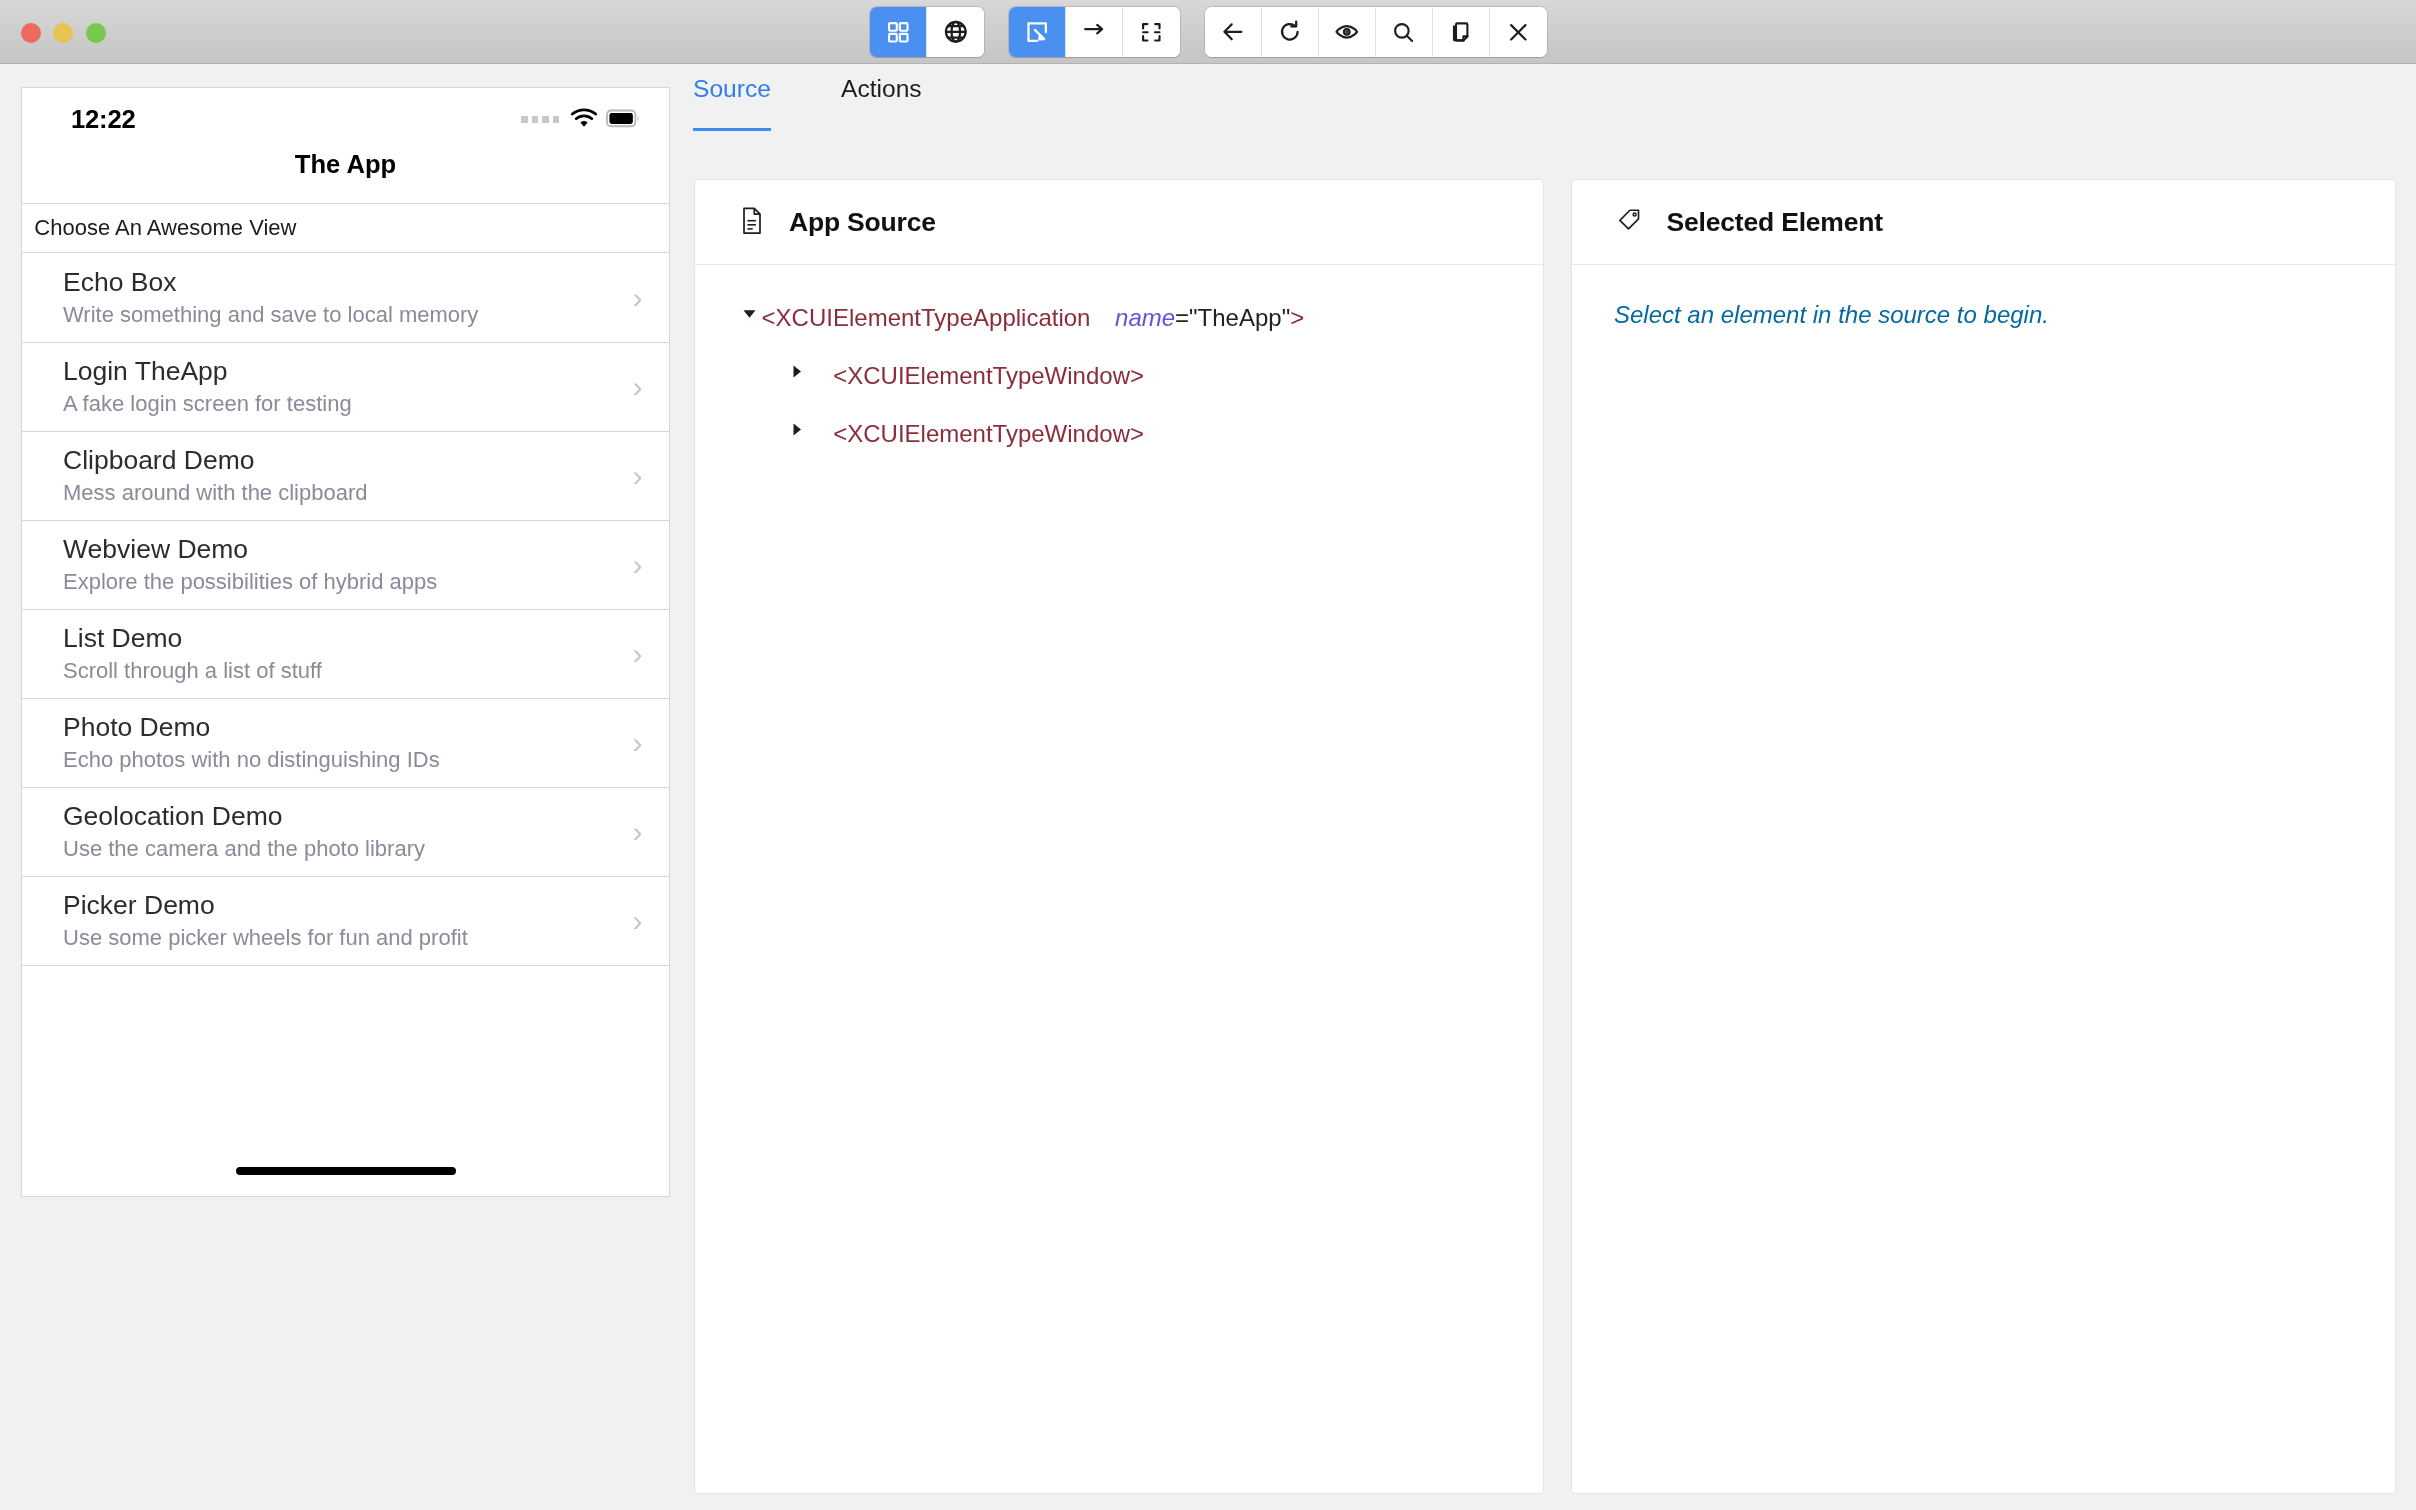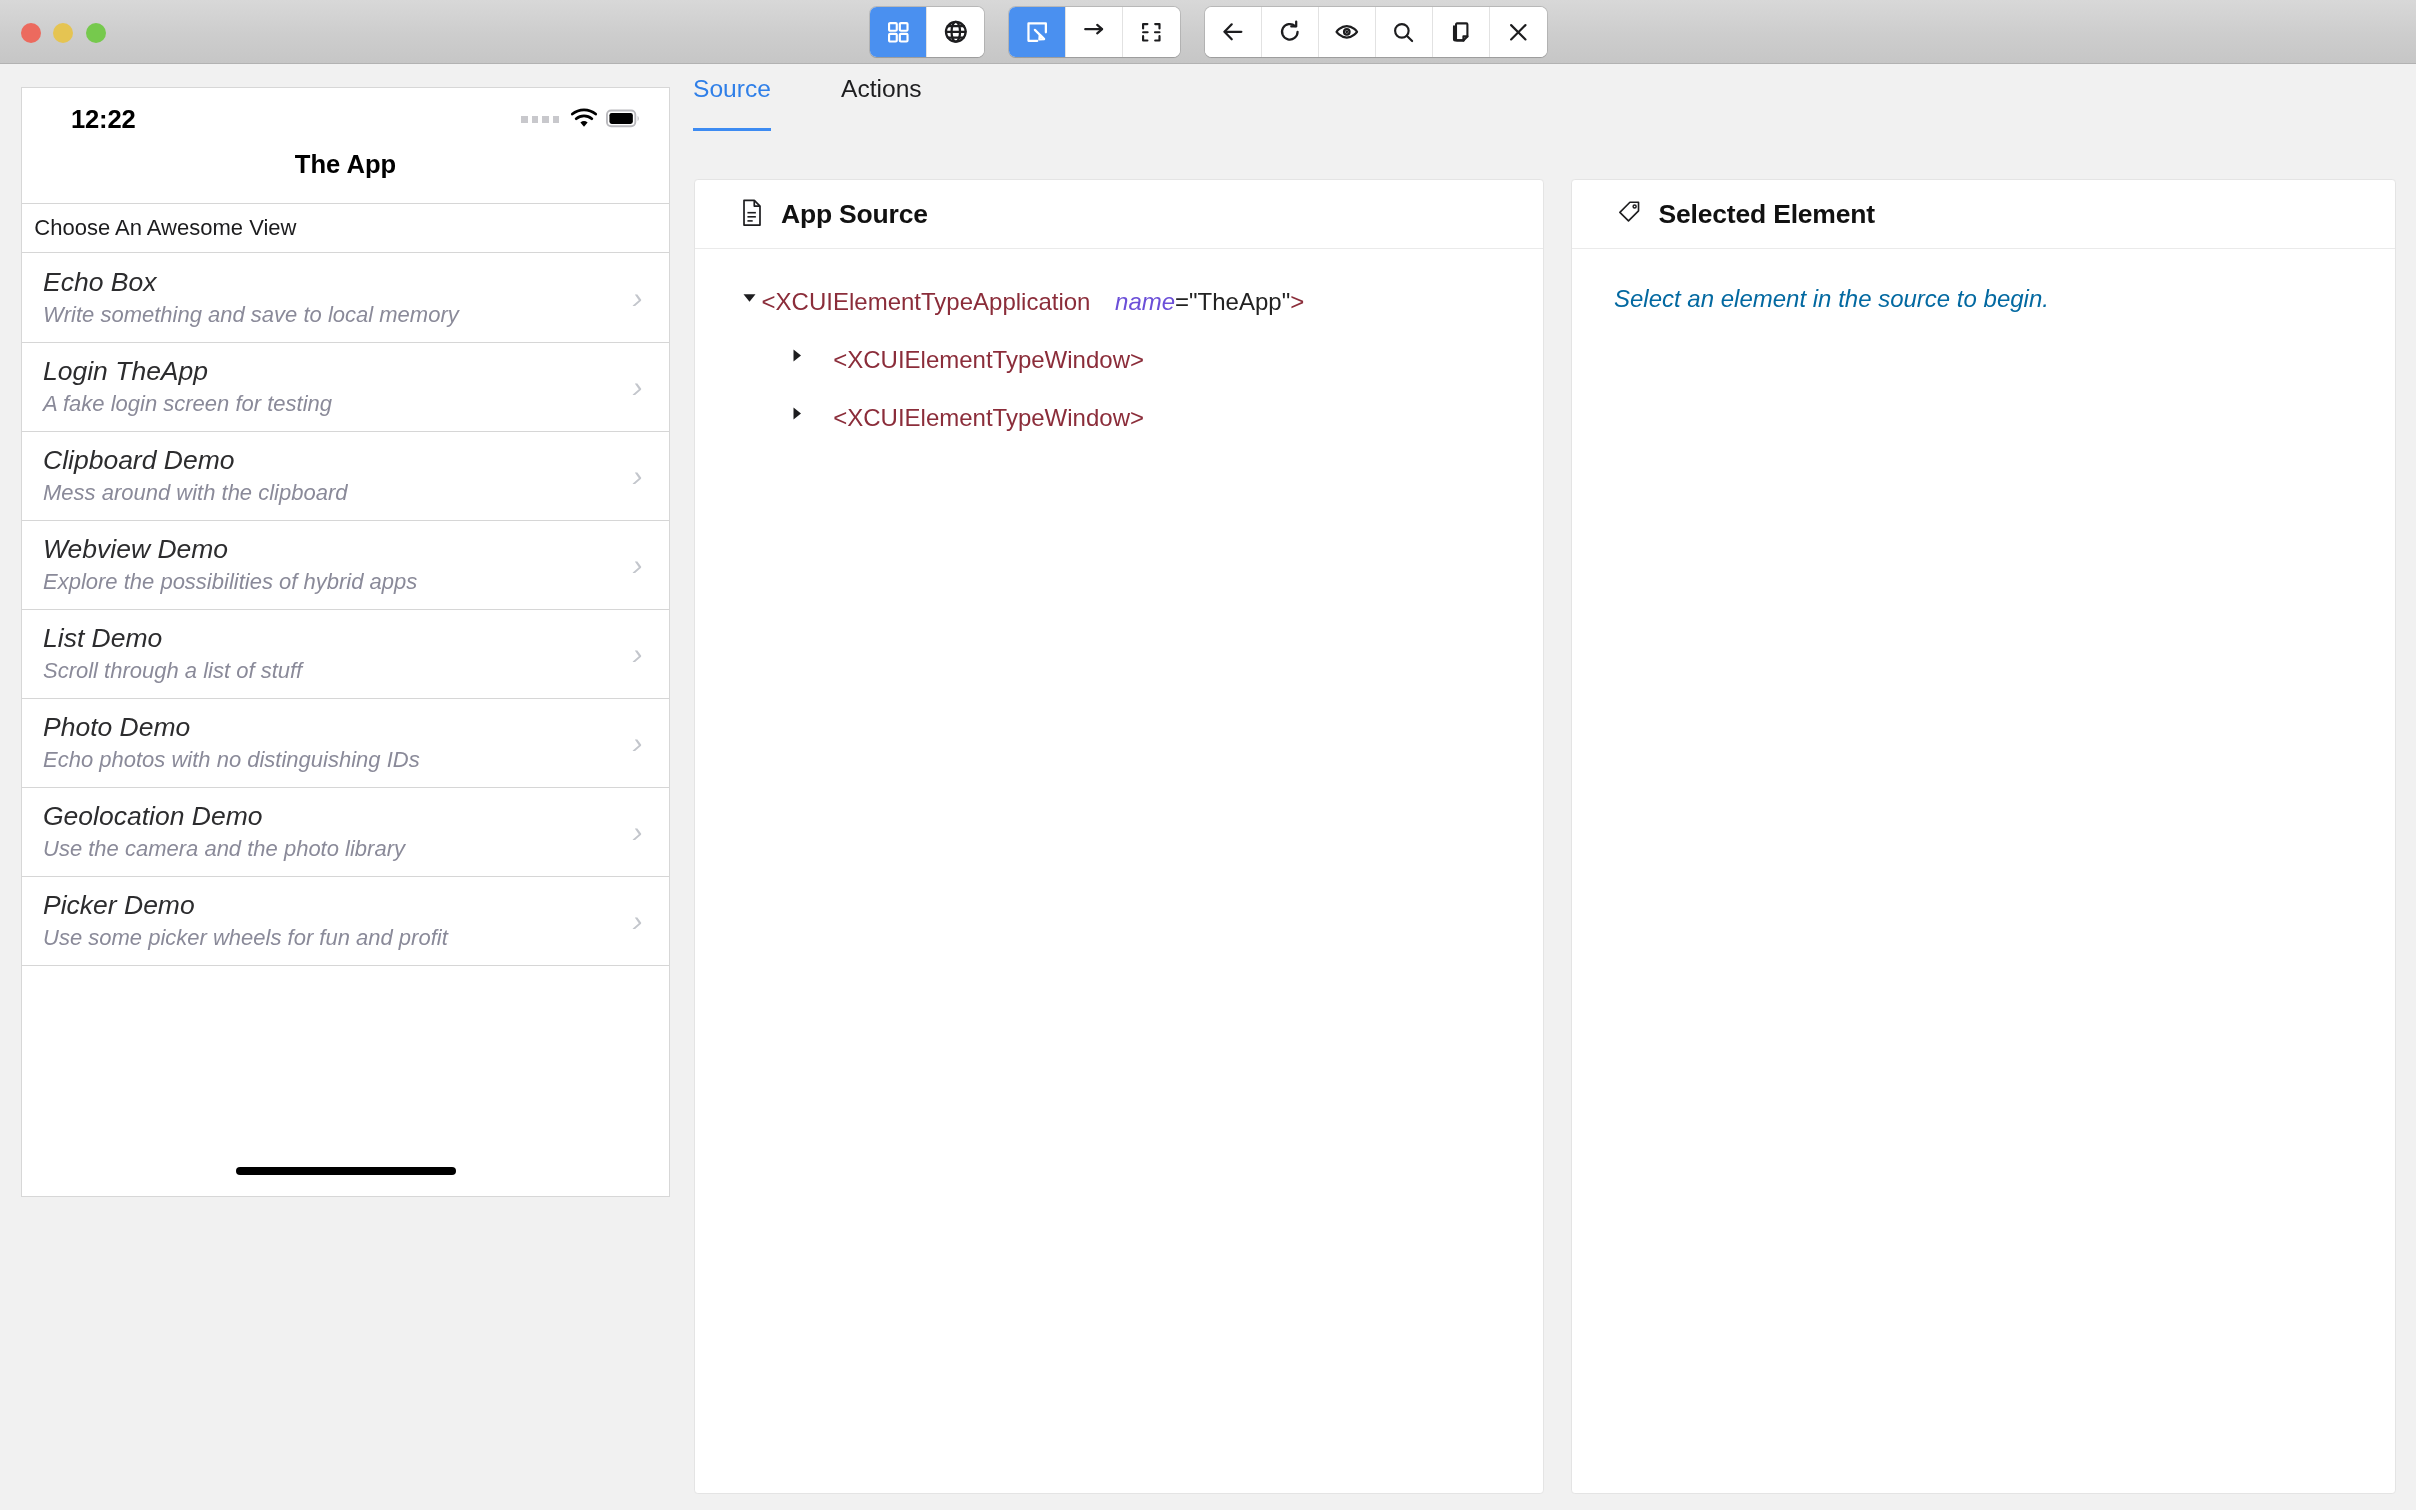--- a/index.html
+++ b/index.html
@@ -95,22 +95,22 @@
     font-size: 22px; color: #1c1c1e;
     border-bottom: 0.9px solid #d6d6d6;
   }
   .list {
     position: absolute; left: 0; top: 166px; width: 100%;
   }
   .row {
     position: relative;
     height: 89px;
     border-bottom: 0.9px solid #d6d6d6;
-    padding-left: 21px;
-    display: flex; flex-direction: column; justify-content: center; font-style: italic;
+    padding-left: 41px;
+    display: flex; flex-direction: column; justify-content: center;
   }
   .row-title {
     font-size: 26.5px; color: #2c2c2e; line-height: 1.22; font-weight: 400;
   }
   .row-sub {
     font-size: 22px; color: #8a8a99; line-height: 1.3; margin-top: 2.8px; font-weight: 400;
   }
   .row-chev {
     position: absolute; right: 26.5px; top: 50%; transform: translateY(-50%);
     color: #c3c6cc; font-size: 30px; line-height: 1; font-weight: 300;
@@ -133,25 +133,25 @@
   #tab-actions { left: 140px; margin-left: 8px; }
 
   
   .card {
     position: absolute;
     background: #ffffff;
     border: 0.9px solid #e4e4e4;
     border-radius: 3.8px;
   }
   .card-head {
-    height: 69px;
+    height: 85px;
     border-bottom: 0.9px solid #eaeaea;
     display: flex; align-items: center;
     padding-left: 45px;
-    gap: 17px;
+    gap: 25px;
   }
   .card-head .ct {
     font-size: 26.5px; font-weight: bold; color: #111; letter-spacing: -0.2px;
   }
   .card-body { padding: 36px 42px; }
 
   #card-source  { left: 694px;  top: 115px; width: 850px;  height: 1315px; }
   #card-element { left: 1571px; top: 115px; width: 825px;  height: 1315px; }
 
   

